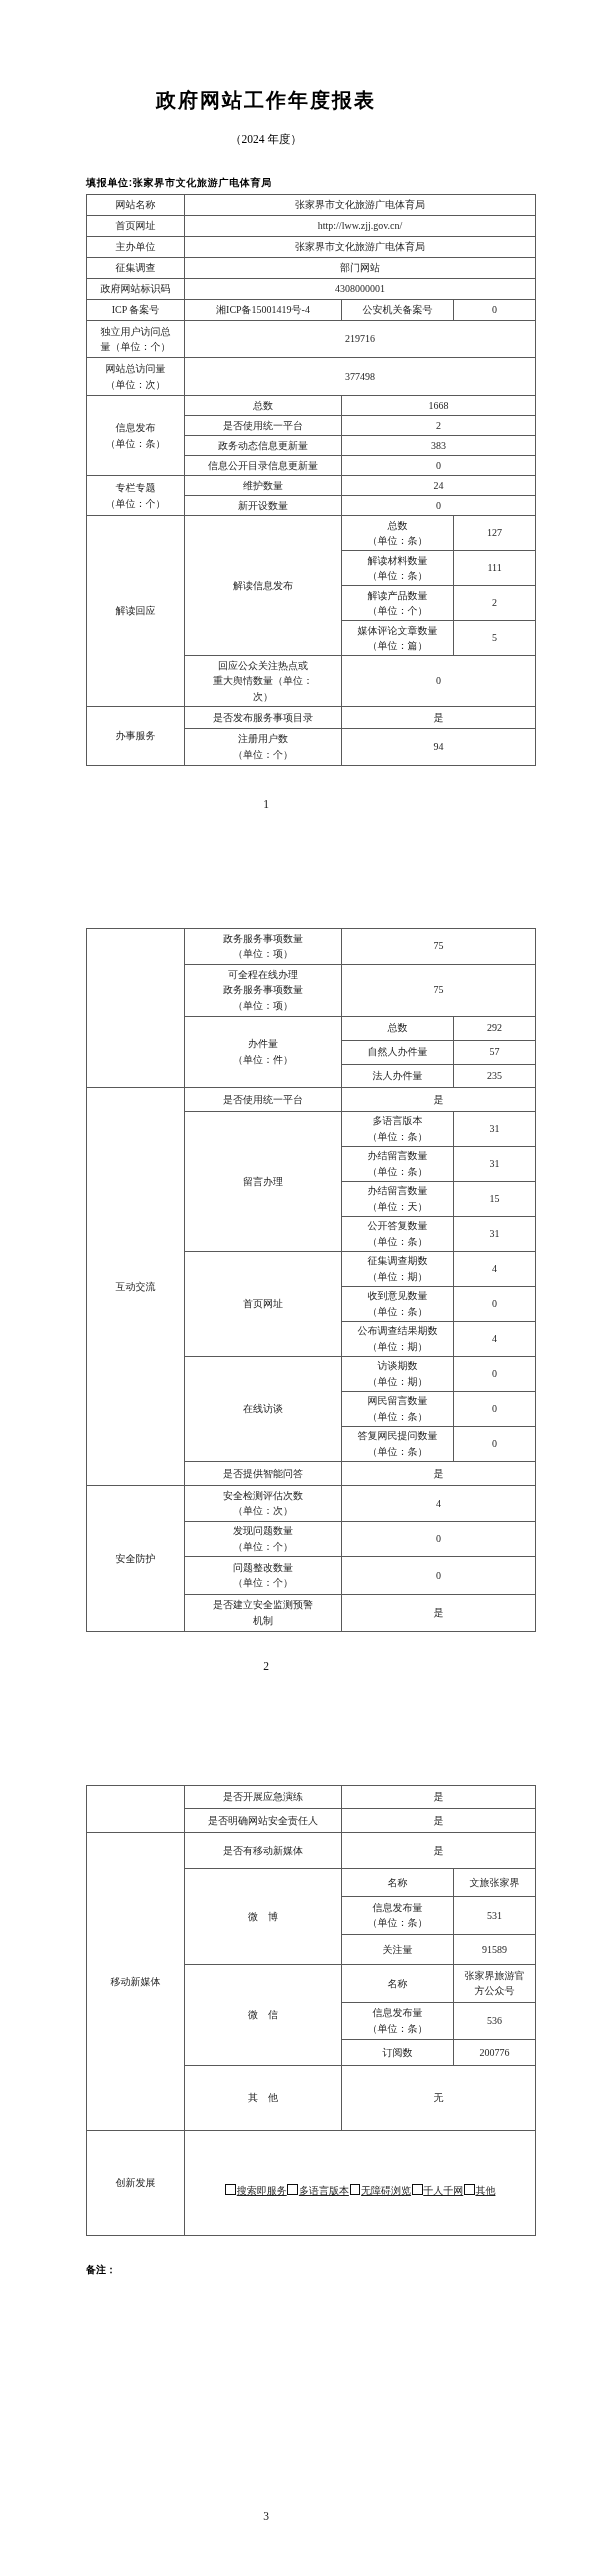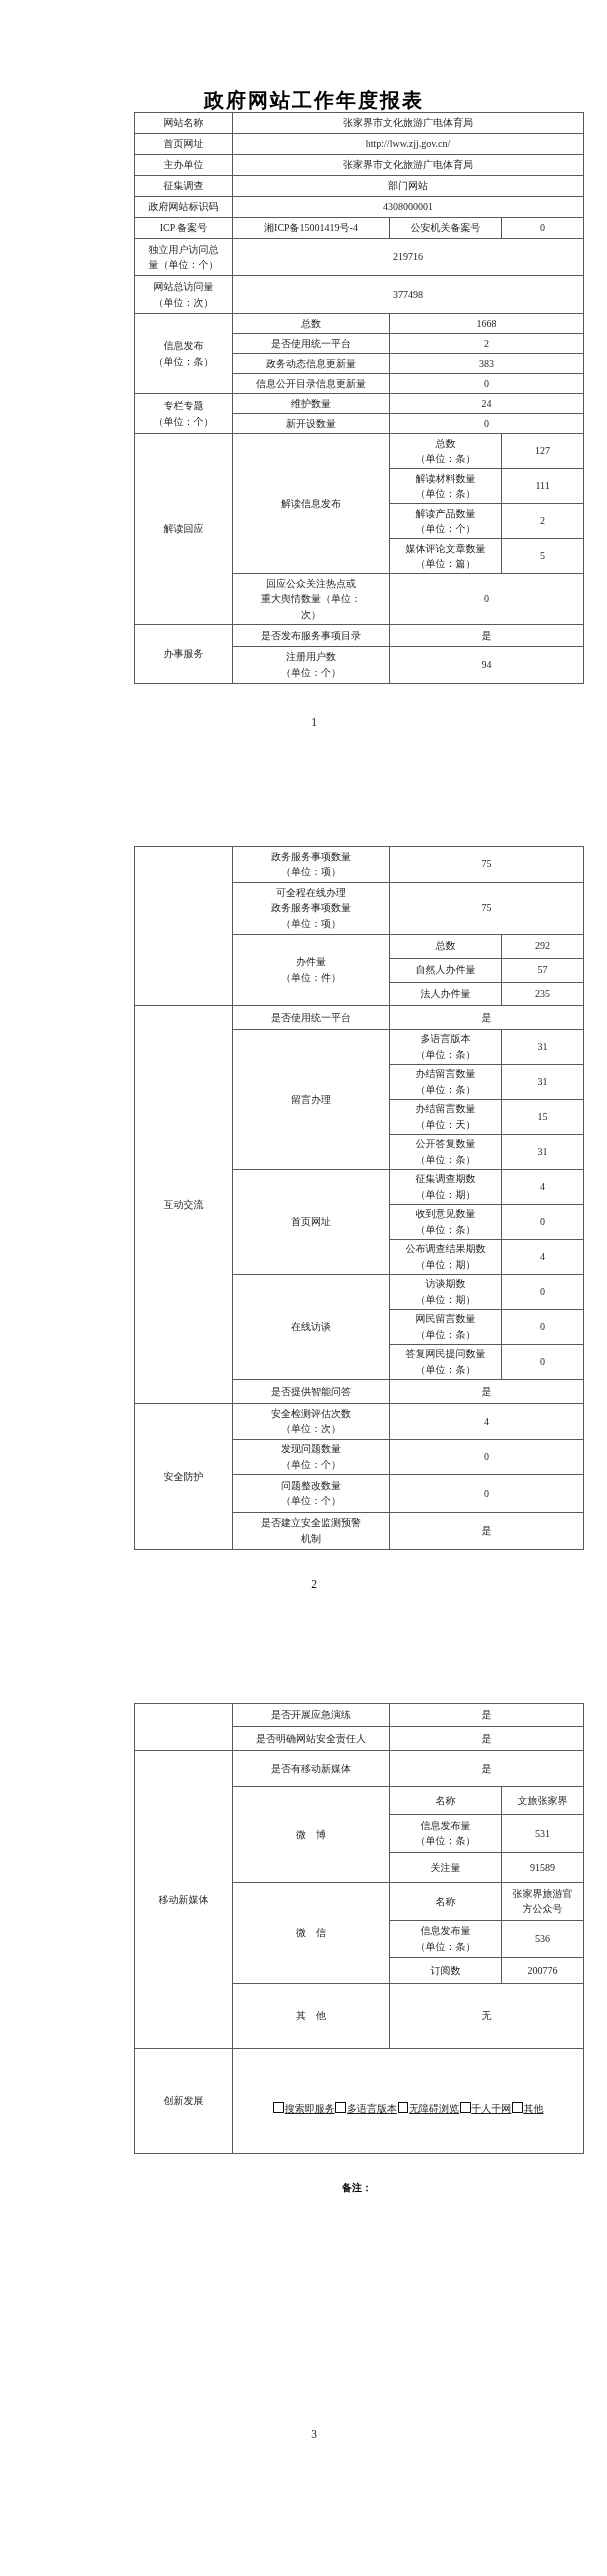--- a/index.html
+++ b/index.html
@@ -1,47 +1,49 @@
 <!DOCTYPE html>
 <html lang="zh" style="font-size:10.8px"><head>
 <meta charset="utf-8">
 <style>
   html,body{margin:0;padding:0;background:#ffffff;}
   body{width:607px;height:2576px;overflow:hidden;color:#1a1a1a;
        font-family:"Liberation Serif","DejaVu Serif",serif;}
-  .page{width:532px;margin-left:48px;}
+  .page{width:532px;}
   .title{margin:88px 0 0 0;text-align:center;font-size:20px;line-height:24px;
          font-weight:bold;letter-spacing:2px;color:#000;
          font-family:"Liberation Sans","DejaVu Sans",sans-serif;}
   .subtitle{margin-top:20px;text-align:center;font-size:11.5px;line-height:14px;color:#000;}
   .prepared{margin:30px 0 4px 86px;font-size:10px;font-weight:bold;color:#000;
             font-family:"Liberation Sans","DejaVu Sans",sans-serif;letter-spacing:0.7px;}
   table.rep{border-collapse:collapse;margin-left:86px;width:449px;table-layout:fixed;}
   table.rep td{border:0.7px solid #595959;text-align:center;vertical-align:middle;
                font-size:10px;line-height:1.55;padding:1.3px 2.7px;white-space:pre-line;
                color:#1f1f1f;word-break:break-all;}
   col.cA{width:98px;} col.cB{width:157px;} col.cC{width:112px;} col.cD{width:82px;}
   .pagenum{text-align:center;font-size:11.5px;color:#111;}
   .pagenum.n1{margin-top:32px;}
   .pagenum.n2{margin-top:28px;}
   .t2{margin-top:118px;padding-left:8px;}
   .t3{margin-top:113px;padding-left:20px;}
   .notes{margin:27px 0 0 86px;font-size:10px;font-weight:bold;color:#000;
-         font-family:"Liberation Sans","DejaVu Sans",sans-serif;text-align:center;}
+         font-family:"Liberation Sans","DejaVu Sans",sans-serif;}
   .pagenum.n3{margin-top:233px;}
   .cbx{display:inline-block;width:8.8px;height:8.8px;border:1.3px solid #0d0d0d;
        vertical-align:-0.7px;margin:0 0.7px;}
   .cbgroup{white-space:normal;text-decoration:underline;}
 </style>
 </head>
 <body>
 
 <div class="page">
 
   <div class="title">政府网站工作年度报表</div>
+  <div class="subtitle">（2024 年度）</div>
+  <div class="prepared">填报单位:张家界市文化旅游广电体育局</div>
 
   <table class="rep t1">
     <colgroup>
         <col class="cA">
         <col class="cB">
         <col class="cC">
         <col class="cD">
       </colgroup>
     <tbody>
         <tr style="height:21px">

